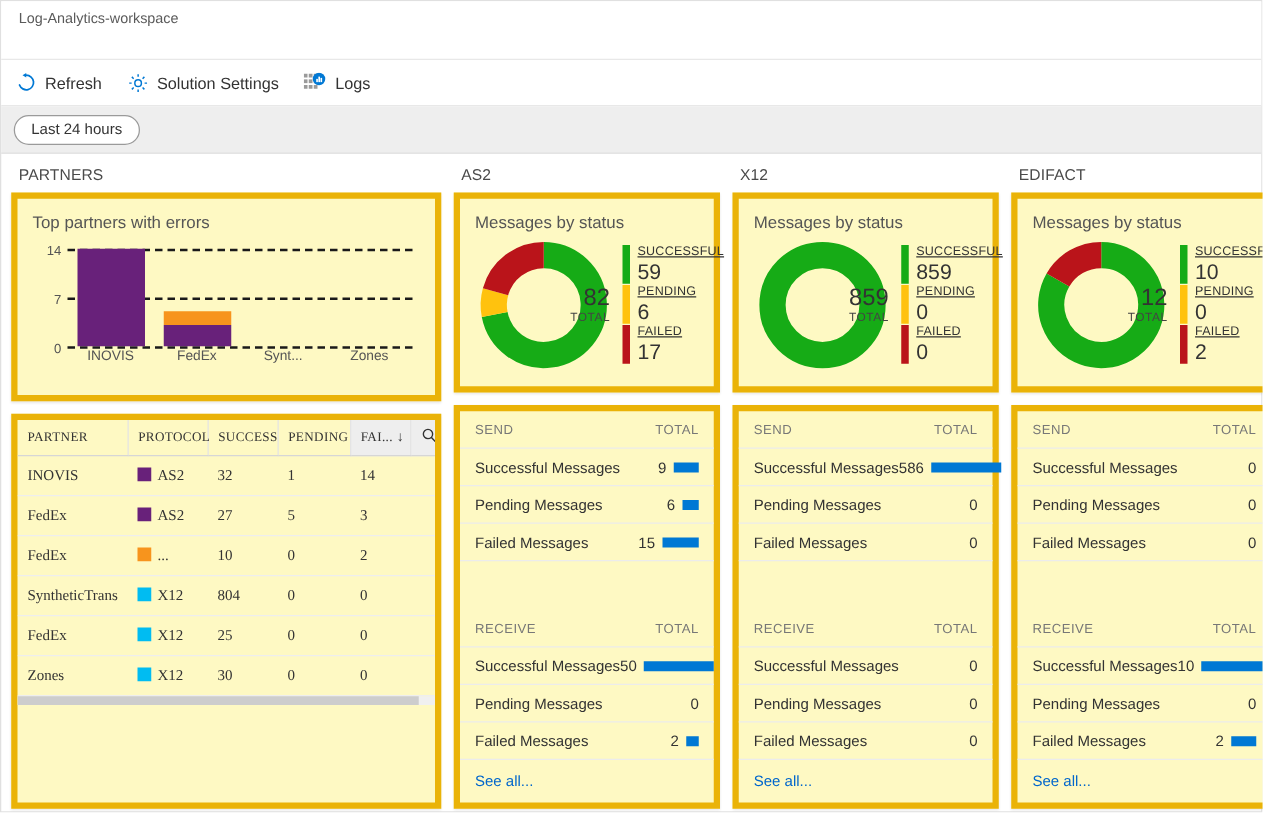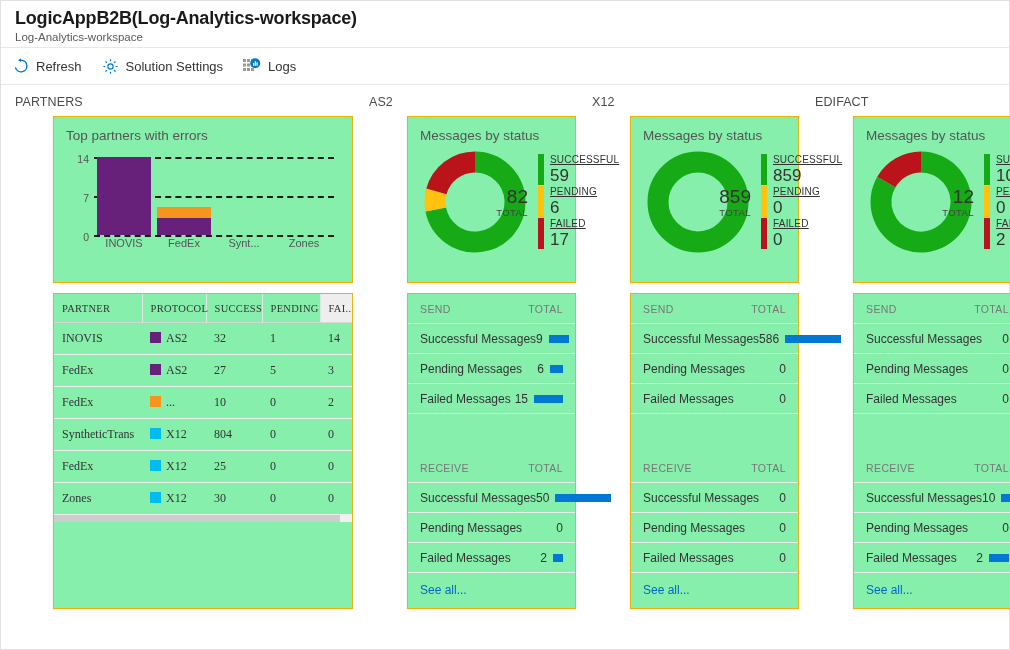--- a/index.html
+++ b/index.html
@@ -93,24 +93,23 @@
   .col-proto { width: 213px; }
 
   .col-head {
     font-size: 12.5px;
     color: #4a4a4a;
     padding: 0 0 7px 6px;
     letter-spacing: 0.1px;
   }
 
   .card {
-    background: #86efac;
-    border: 1px solid #eab308;
+    background: #fef9c3;
+    border: 5px solid #eab308;
     box-shadow: 0 1px 2px rgba(0,0,0,0.10);
-    margin-left: 44px;
   }
 
   
   .chart-card { height: 167px; padding: 11px 12px 6px 12px; position: relative; }
   .chart-title {
     font-size: 13.5px;
     color: #555555;
     margin-bottom: 6px;
   }
   .barchart { position: relative; height: 118px; }
@@ -247,21 +246,20 @@
     color: #0066cc;
     cursor: pointer;
   }
 </style>
 </head>
 <body>
 
 <div class="page">
 
   <div class="header">
-    <div class="header-title">LogicAppB2B(Log-Analytics-workspace)</div>
     <div class="header-sub">Log-Analytics-workspace</div>
   </div>
 
   <div class="cmdbar">
     <div class="cmd">
       <span>
         <svg width="16" height="16" viewBox="0 0 16 16">
           <path d="M8 2.2 A5.8 5.8 0 1 1 2.6 10" fill="none" stroke="#0078D4" stroke-width="1.4" stroke-linecap="round"></path>
           <path d="M8 0.4 L8 4.0 L5.0 2.2 Z" fill="#0078D4"></path>
         </svg>
@@ -300,20 +298,23 @@
             <rect x="10.0" y="5.1" width="1.3" height="2.6"></rect>
             <rect x="11.7" y="3.3" width="1.3" height="4.4"></rect>
             <rect x="13.4" y="4.3" width="1.3" height="3.4"></rect>
           </g>
         </svg>
       </span>
       <span>Logs</span>
     </div>
   </div>
 
+  <div class="filterbar">
+    <div class="pill">Last 24 hours</div>
+  </div>
 
   <div class="columns">
 
     <div class="col col-partners">
       <div class="col-head">PARTNERS</div>
 
       <div class="card chart-card">
         <div class="chart-title">Top partners with errors</div>
         <div class="barchart">
           <div class="plot" id="plot-area">

